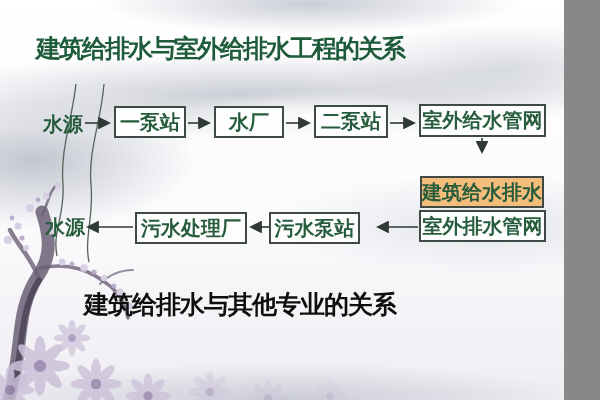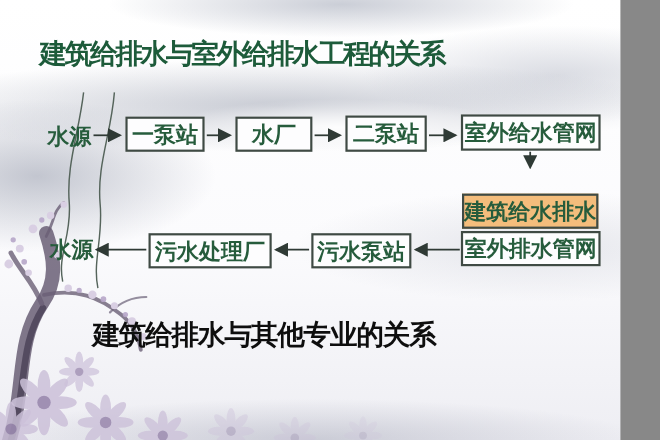--- a/index.html
+++ b/index.html
@@ -44,21 +44,21 @@
     font-size:20px;font-weight:bold;white-space:nowrap;
   }
   
   .n-pump1{left:114px;top:106px;width:72px;height:32px;}
   .n-plant{left:214px;top:106px;width:70px;height:32px;}
   .n-pump2{left:314px;top:105px;width:74px;height:33px;}
   .n-outsupply{left:419px;top:104px;width:127px;height:33px;}
   .n-building{left:420px;top:156px;width:124px;height:32px;margin-top:20px;}
   .n-outdrain{left:419px;top:210px;width:127px;height:32px;}
   .n-sewplant{left:135px;top:212px;width:112px;height:32px;}
-  .n-sewpump{left:283px;top:212px;width:91px;height:32px;}
+  .n-sewpump{left:269px;top:212px;width:91px;height:32px;}
   .l-src-top{left:43px;top:111px;}
   .l-src-bottom{left:45px;top:214px;}
 </style>
 </head>
 <body>
 
 <div class="slide">
 
   <svg class="layer" viewBox="0 0 600 400" aria-hidden="true">
     <defs>

